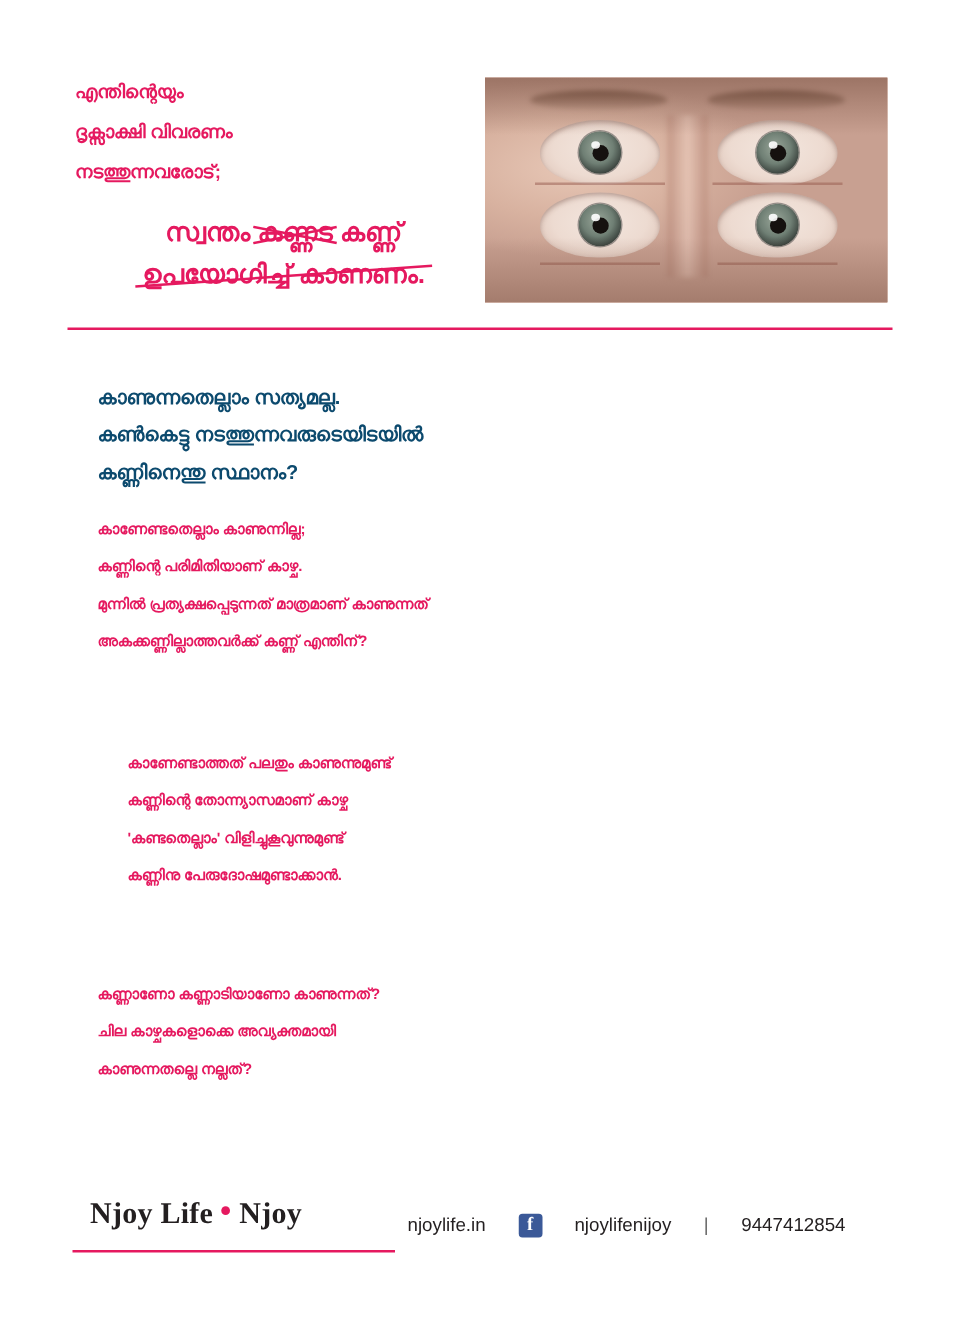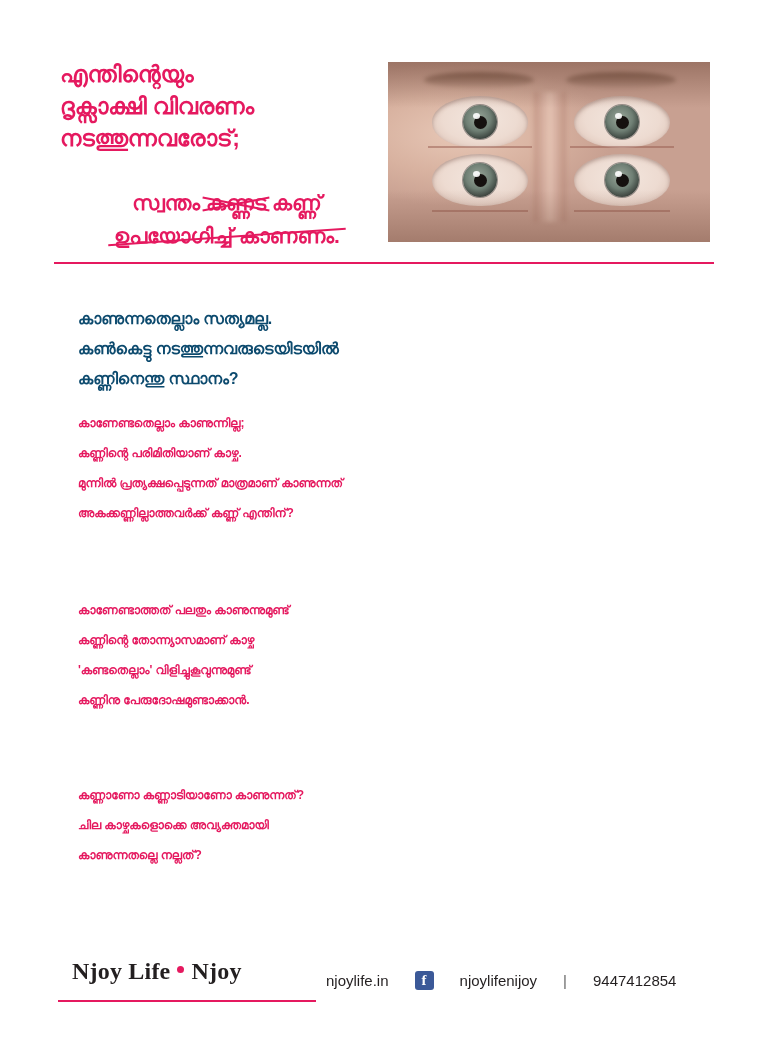--- a/index.html
+++ b/index.html
@@ -29,37 +29,36 @@
     width: 768px;
     height: 210px;
   }
 
   .headline {
     position: absolute;
     left: 60px;
     top: 14px;
     width: 320px;
     color: #e5195f;
-    font-size: 23px;
+    font-size: 15px;
     font-weight: bold;
     line-height: 32px;
     letter-spacing: -0.2px;
   }
 
   .subline {
     position: absolute;
     left: 72px;
     top: 126px;
     width: 310px;
     color: #e5195f;
     font-size: 21px;
     font-weight: bold;
     line-height: 33px;
     text-align: center;
-    margin-top: 16px;
   }
 
   .strike-word {
     position: relative;
     display: inline-block;
   }
   .strike-word::before,
   .strike-word::after {
     content: "";
     position: absolute;
@@ -201,21 +200,21 @@
     width: 640px;
     font-weight: bold;
     line-height: 30px;
     letter-spacing: -0.1px;
   }
   .block.dark { color: #0c4a6e; font-size: 16px; margin-top: 28px; }
   .block.pink { color: #e5195f; font-size: 12px; }
 
   .b1 { top: 276px; }
   .b2 { top: 408px; }
-  .b3 { top: 595px; }
+  .b3 { top: 595px; margin-left: 24px; }
   .b4 { top: 780px; }
 
   
   .njoyism {
     position: absolute;
     left: 424px;
     top: 886px;
     width: 260px;
     height: 74px;
   }

